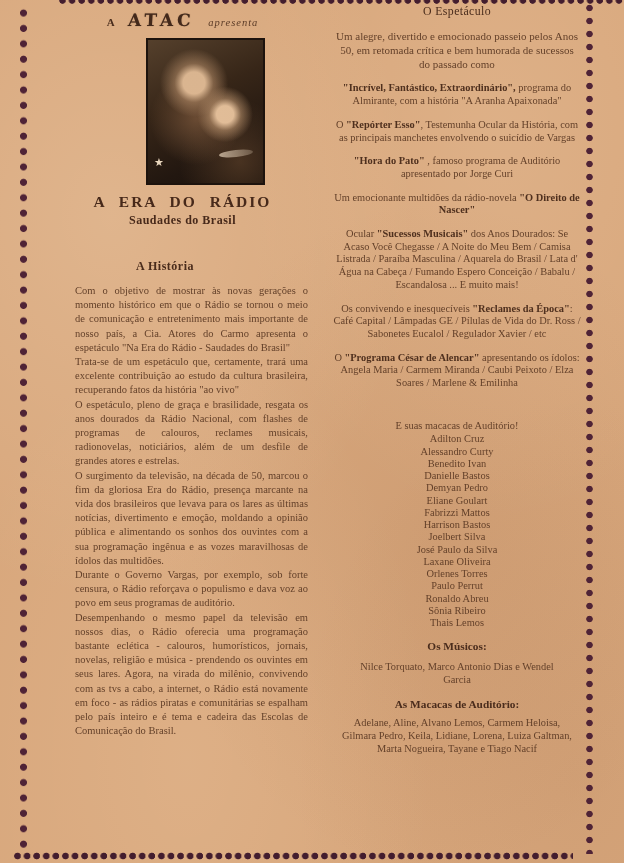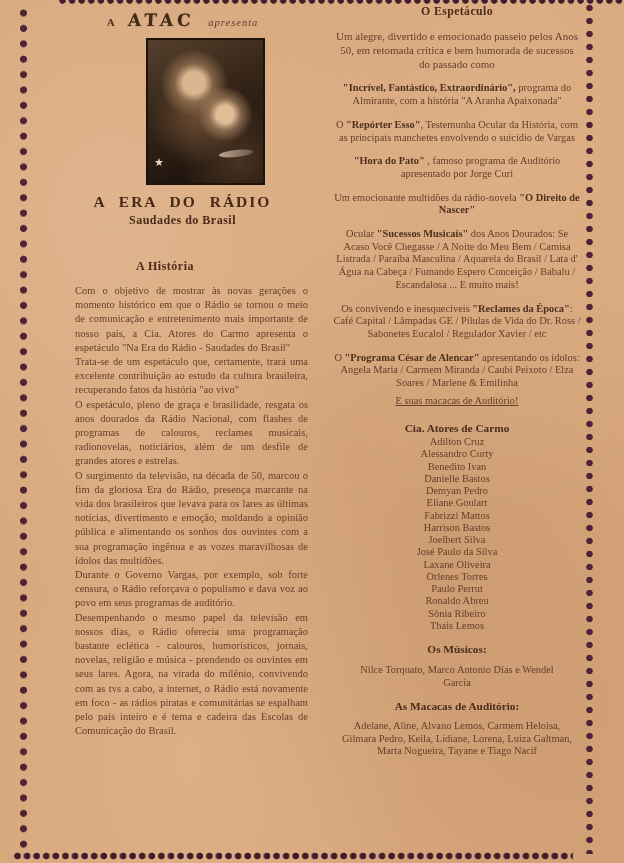--- a/index.html
+++ b/index.html
@@ -59,25 +59,25 @@
 
   .historia-heading{position:absolute;left:55px;top:259px;width:220px;text-align:center;
     font-weight:bold;font-size:12px;color:#4a2c1c;letter-spacing:.5px;}
   .historia-body{position:absolute;left:75px;top:284px;width:233px;
     font-size:10.5px;line-height:14.2px;text-align:justify;color:#64412a;}
   .historia-body p{margin:0;}
 
   
   .right-col{position:absolute;left:328px;top:5px;width:258px;text-align:center;
     font-size:10.4px;line-height:12.7px;color:#64412a;}
-  .sec-heading{font-weight:bold;font-size:11.8px;color:#4a2c1c;letter-spacing:.4px;}
+  .sec-heading{font-weight:normal;font-size:11.8px;color:#4a2c1c;letter-spacing:.4px;}
   .intro{margin-top:12px;text-align:center;font-size:11px;line-height:13.9px;padding:0 6px;}
   .block{margin-top:11px;padding:0 4px;}
   .block b{color:#4f301e;}
-  .closing{margin-top:5px;text-decoration:underline;}
+  .closing{margin-top:30px;}
   .cast-heading{margin-top:15px;font-weight:bold;font-size:11.3px;color:#4a2c1c;}
   .members{margin-top:1px;line-height:12.25px;white-space:pre-line;}
   .musicians-heading{margin-top:11px;font-weight:bold;font-size:11.3px;color:#4a2c1c;}
   .musicians{margin-top:8px;padding:0 30px;}
   .macacas-heading{margin-top:11px;font-weight:bold;font-size:11.3px;color:#4a2c1c;}
   .macacas{margin-top:7px;padding:0 10px;}
 </style>
 </head>
 <body>
 
@@ -123,21 +123,20 @@
     <div class="block"><span>Um emocionante multidões da rádio-novela </span><b>"O Direito de Nascer"</b><span></span></div>
 
     <div class="block"><span>Ocular </span><b>"Sucessos Musicais"</b><span> dos Anos Dourados: Se Acaso Você Chegasse / A Noite do Meu Bem / Camisa Listrada / Paraíba Masculina / Aquarela do Brasil / Lata d' Água na Cabeça / Fumando Espero Conceição / Babalu / Escandalosa ... E muito mais!</span></div>
 
     <div class="block"><span>Os convivendo e inesquecíveis </span><b>"Reclames da Época"</b><span>: Café Capital / Lâmpadas GE / Pílulas de Vida do Dr. Ross / Sabonetes Eucalol / Regulador Xavier / etc</span></div>
 
     <div class="block"><span>O </span><b>"Programa César de Alencar"</b><span> apresentando os ídolos: Angela Maria / Carmem Miranda / Caubi Peixoto / Elza Soares / Marlene &amp; Emilinha</span></div>
 
     <div class="closing">E suas macacas de Auditório!</div>
 
-    <div class="cast-heading">Cia. Atores de Carmo</div>
     <div class="members">Adilton Cruz
 Alessandro Curty
 Benedito Ivan
 Danielle Bastos
 Demyan Pedro
 Eliane Goulart
 Fabrizzi Mattos
 Harrison Bastos
 Joelbert Silva
 José Paulo da Silva

